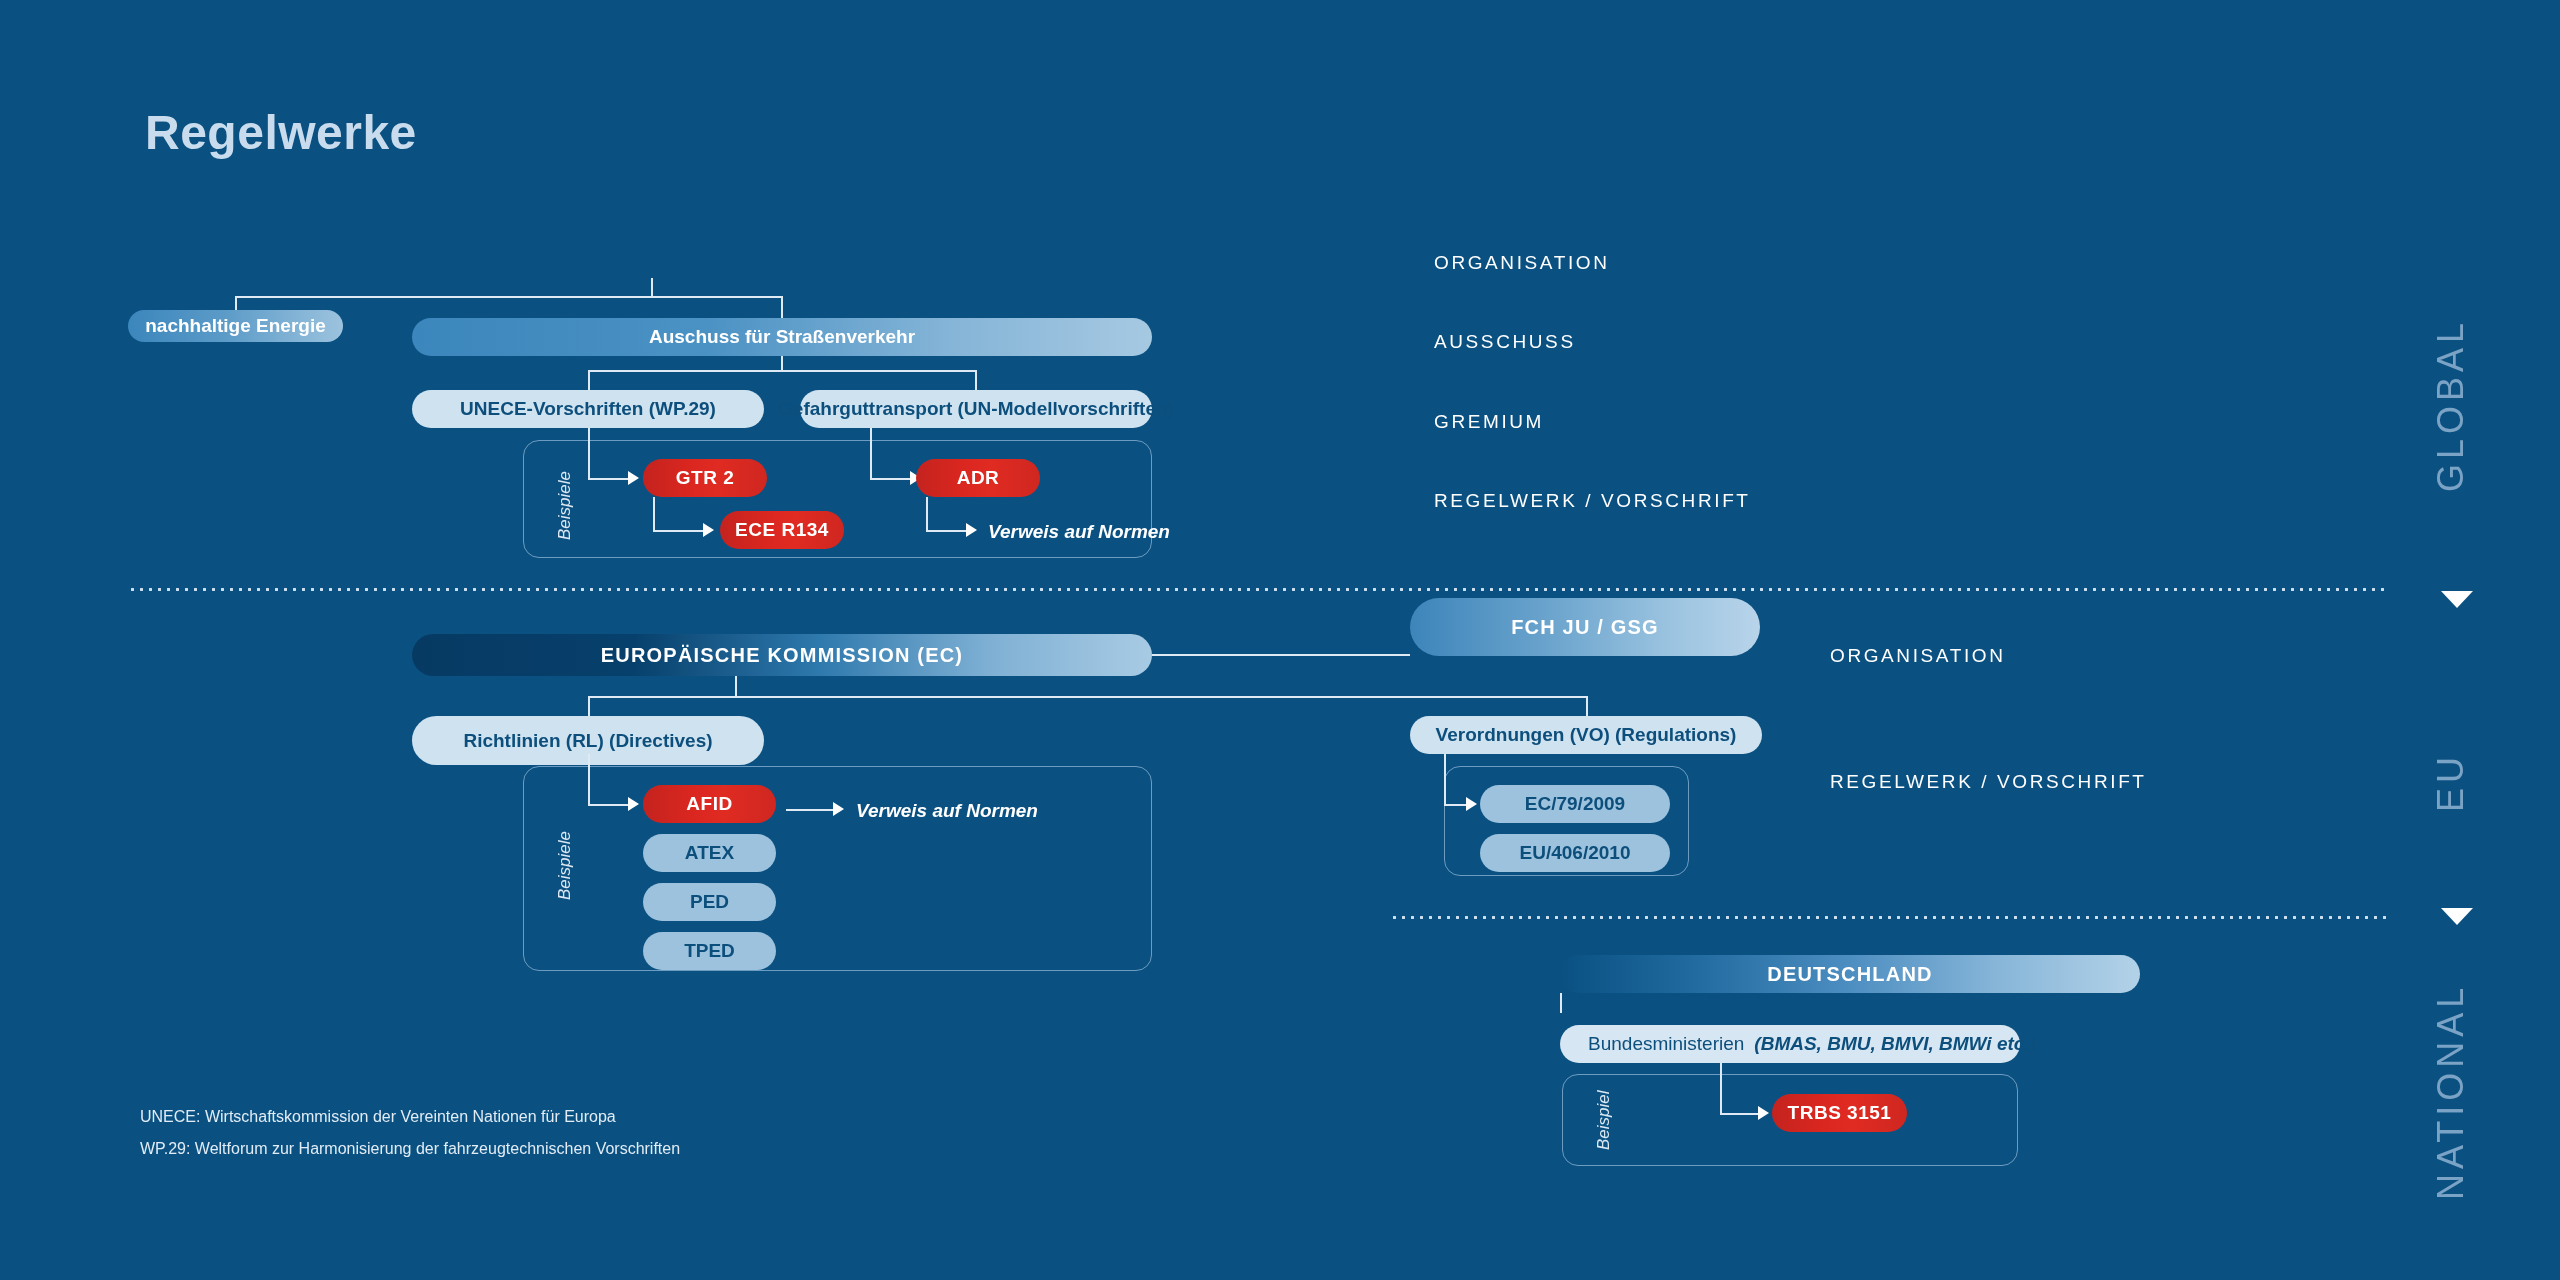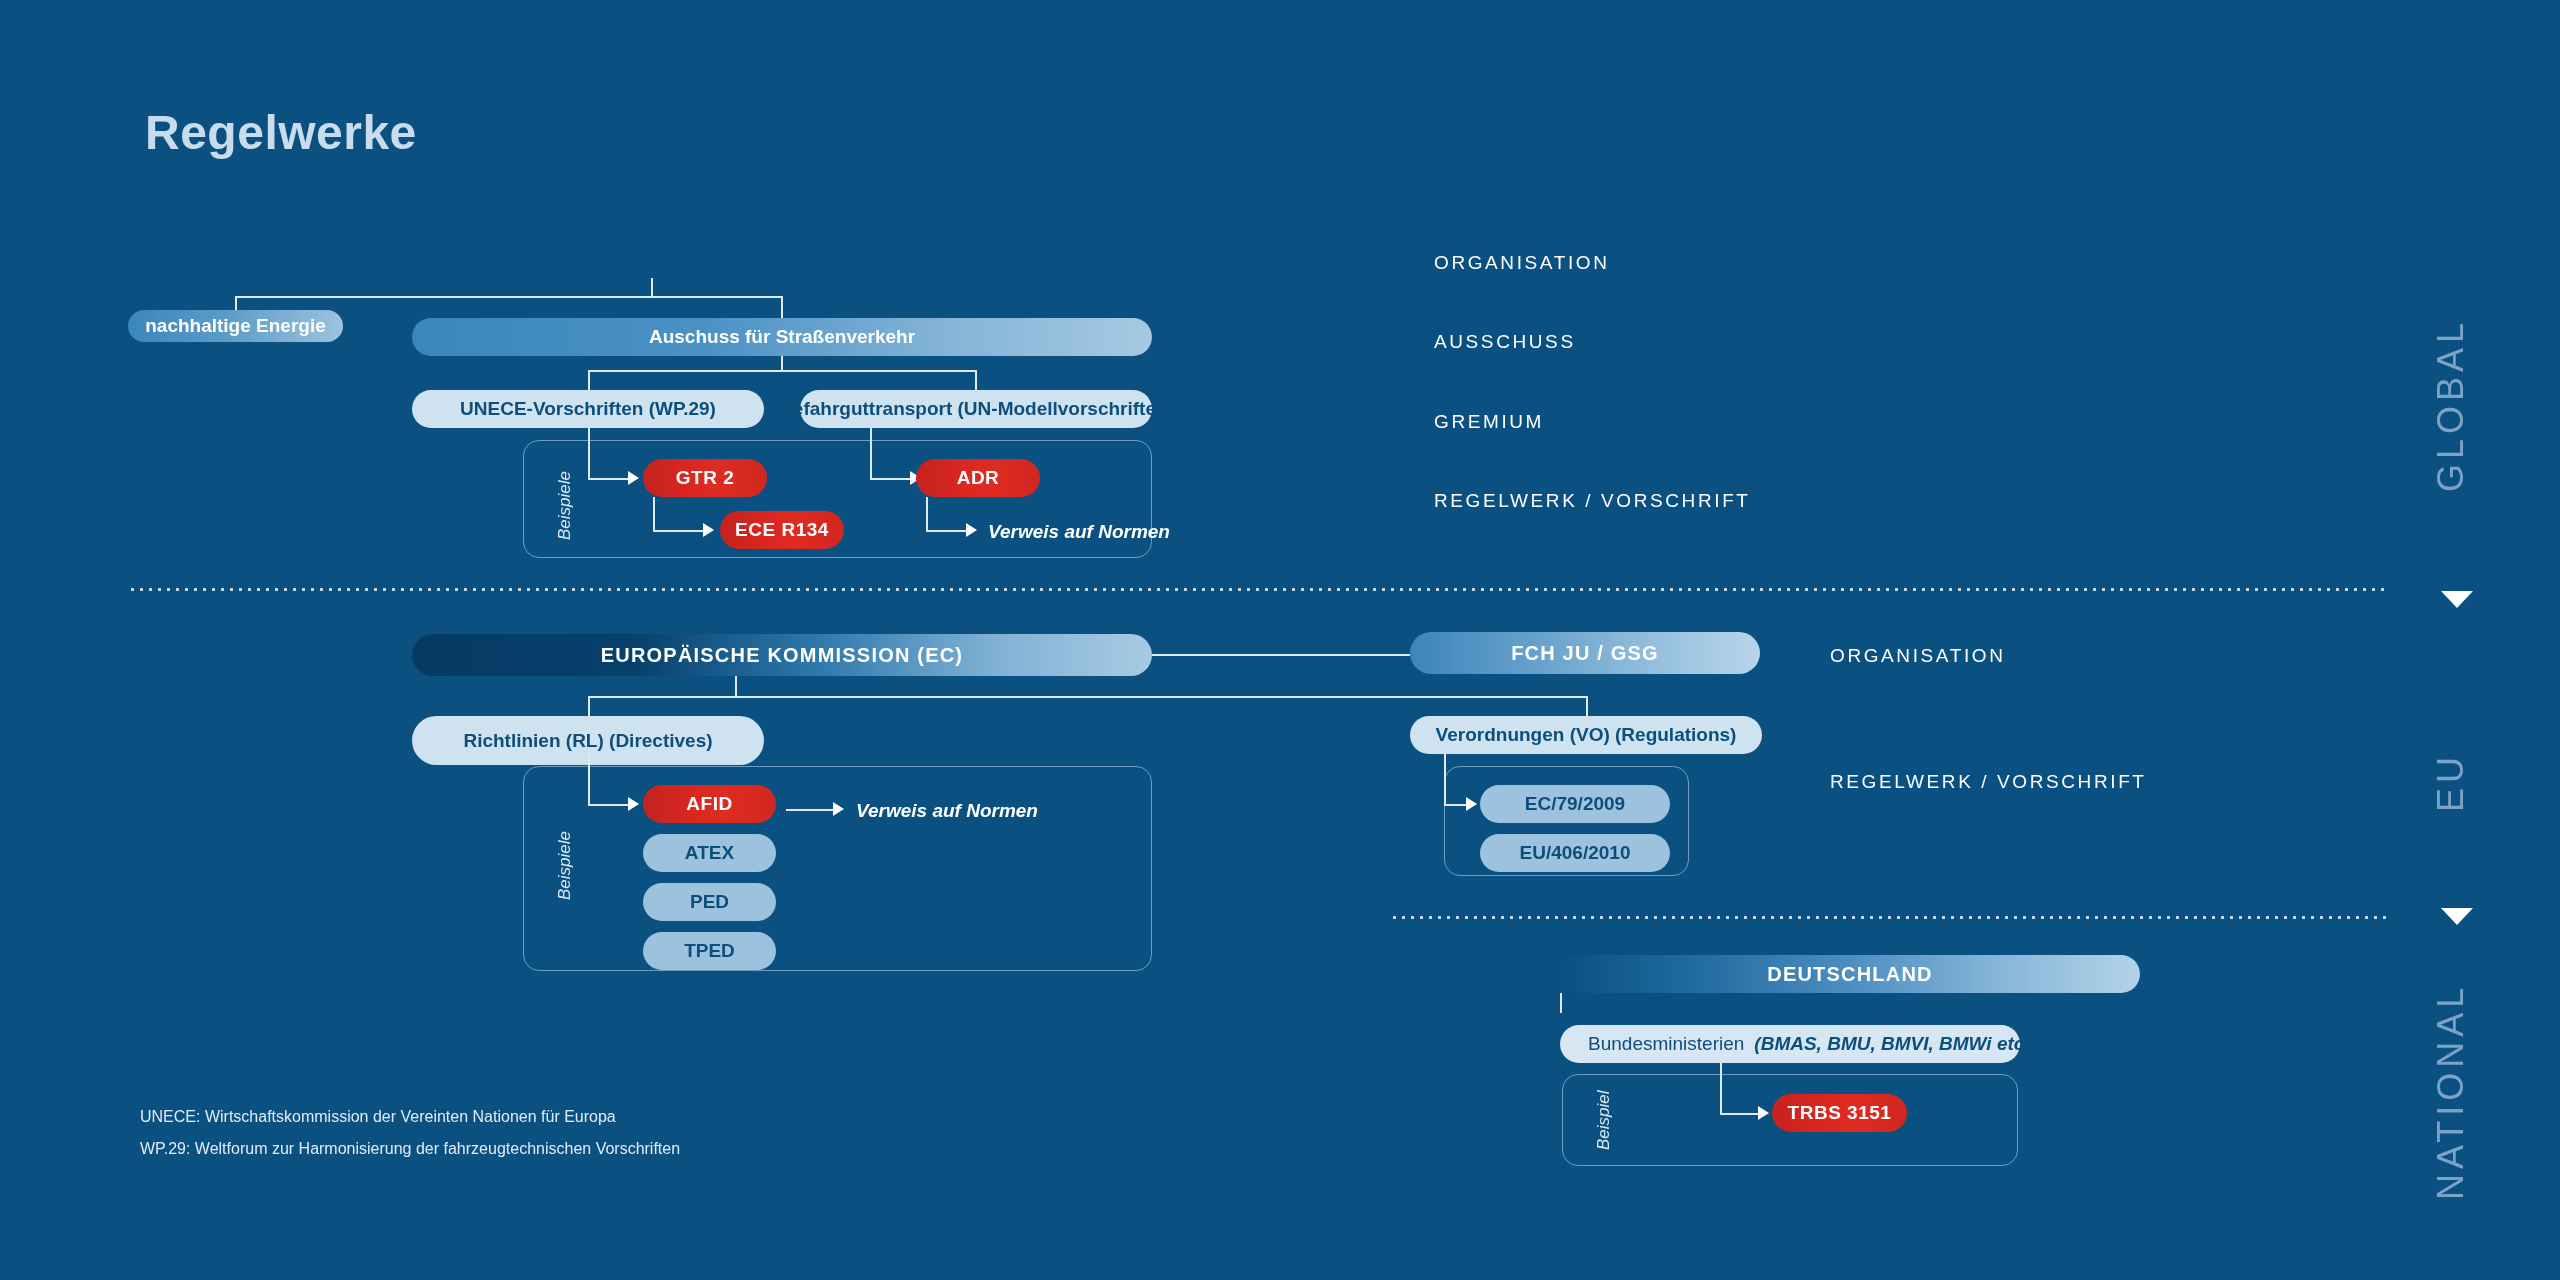--- a/index.html
+++ b/index.html
@@ -190,21 +190,21 @@
   <div class="tier" style="left:1434px;top:411px;">GREMIUM</div>
   <div class="tier" style="left:1434px;top:490px;">REGELWERK / VORSCHRIFT</div>
 
   <div class="scope" style="left:2430px;top:292px;height:200px;">GLOBAL</div>
   <div class="tri" style="left:2441px;top:591px;"></div>
 
   <div class="dotted" style="left:128px;top:588px;width:2260px;"></div>
 
   <div class="pill org" style="left:412px;top:634px;width:740px;height:42px;">EUROPÄISCHE KOMMISSION (EC)</div>
   <div class="ln lnh" style="left:1152px;top:654px;width:258px;"></div>
-  <div class="pill org-right" style="left:1410px;top:632px;width:350px;height:42px;">FCH JU / GSG</div>
+  <div class="pill org-right" style="left:1410px;top:598px;width:350px;height:58px;">FCH JU / GSG</div>
 
   <div class="ln lnv" style="left:735px;top:676px;height:20px;"></div>
   <div class="ln lnh" style="left:588px;top:696px;width:1000px;"></div>
   <div class="ln lnv" style="left:588px;top:696px;height:22px;"></div>
   <div class="ln lnv" style="left:1586px;top:696px;height:22px;"></div>
 
   <div class="pill body" style="left:412px;top:716px;width:352px;height:49px;">Richtlinien (RL) (Directives)</div>
   <div class="pill body" style="left:1410px;top:716px;width:352px;height:38px;">Verordnungen (VO) (Regulations)</div>
 
   <div class="groupbox" style="left:523px;top:766px;width:629px;height:205px;"></div>

